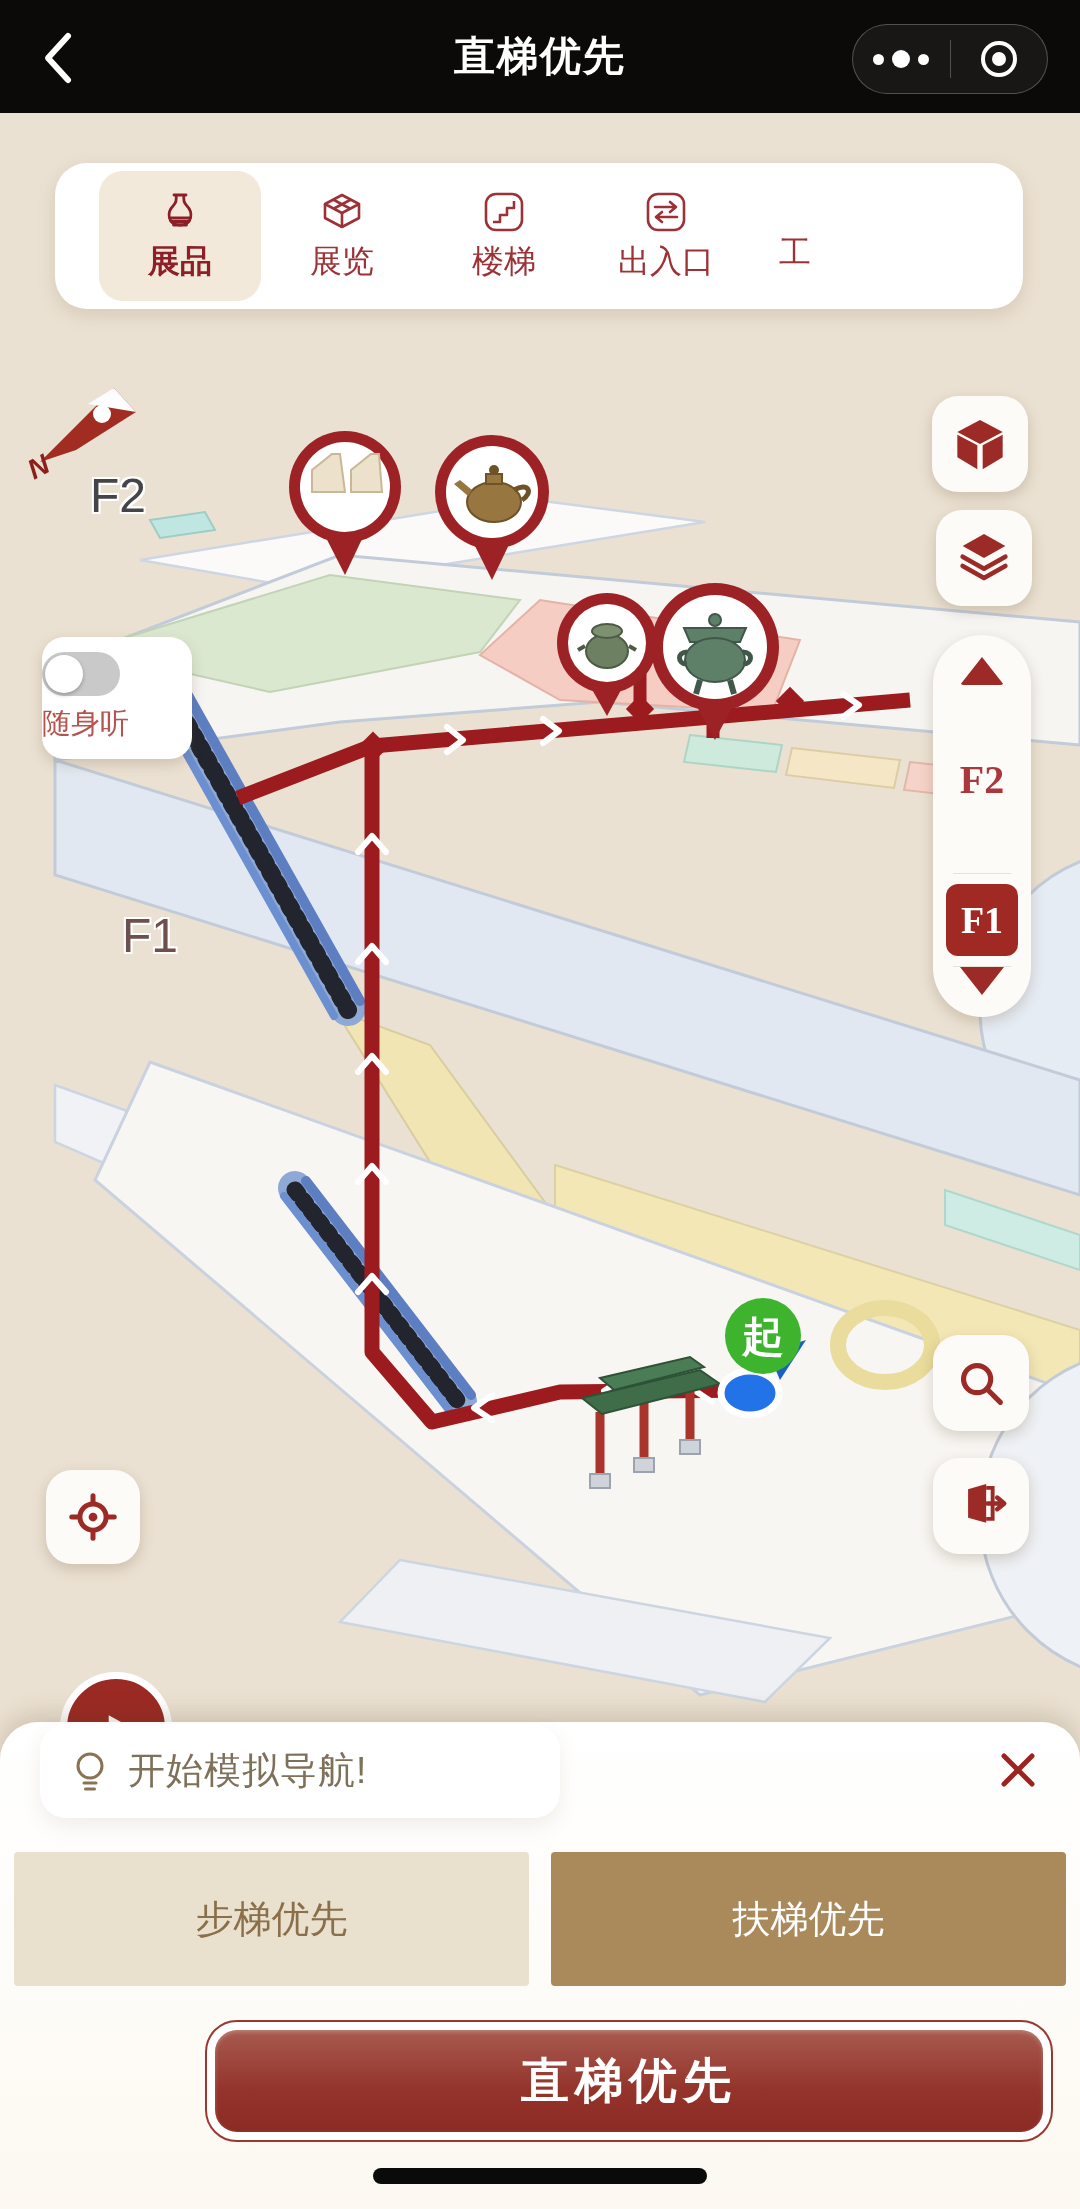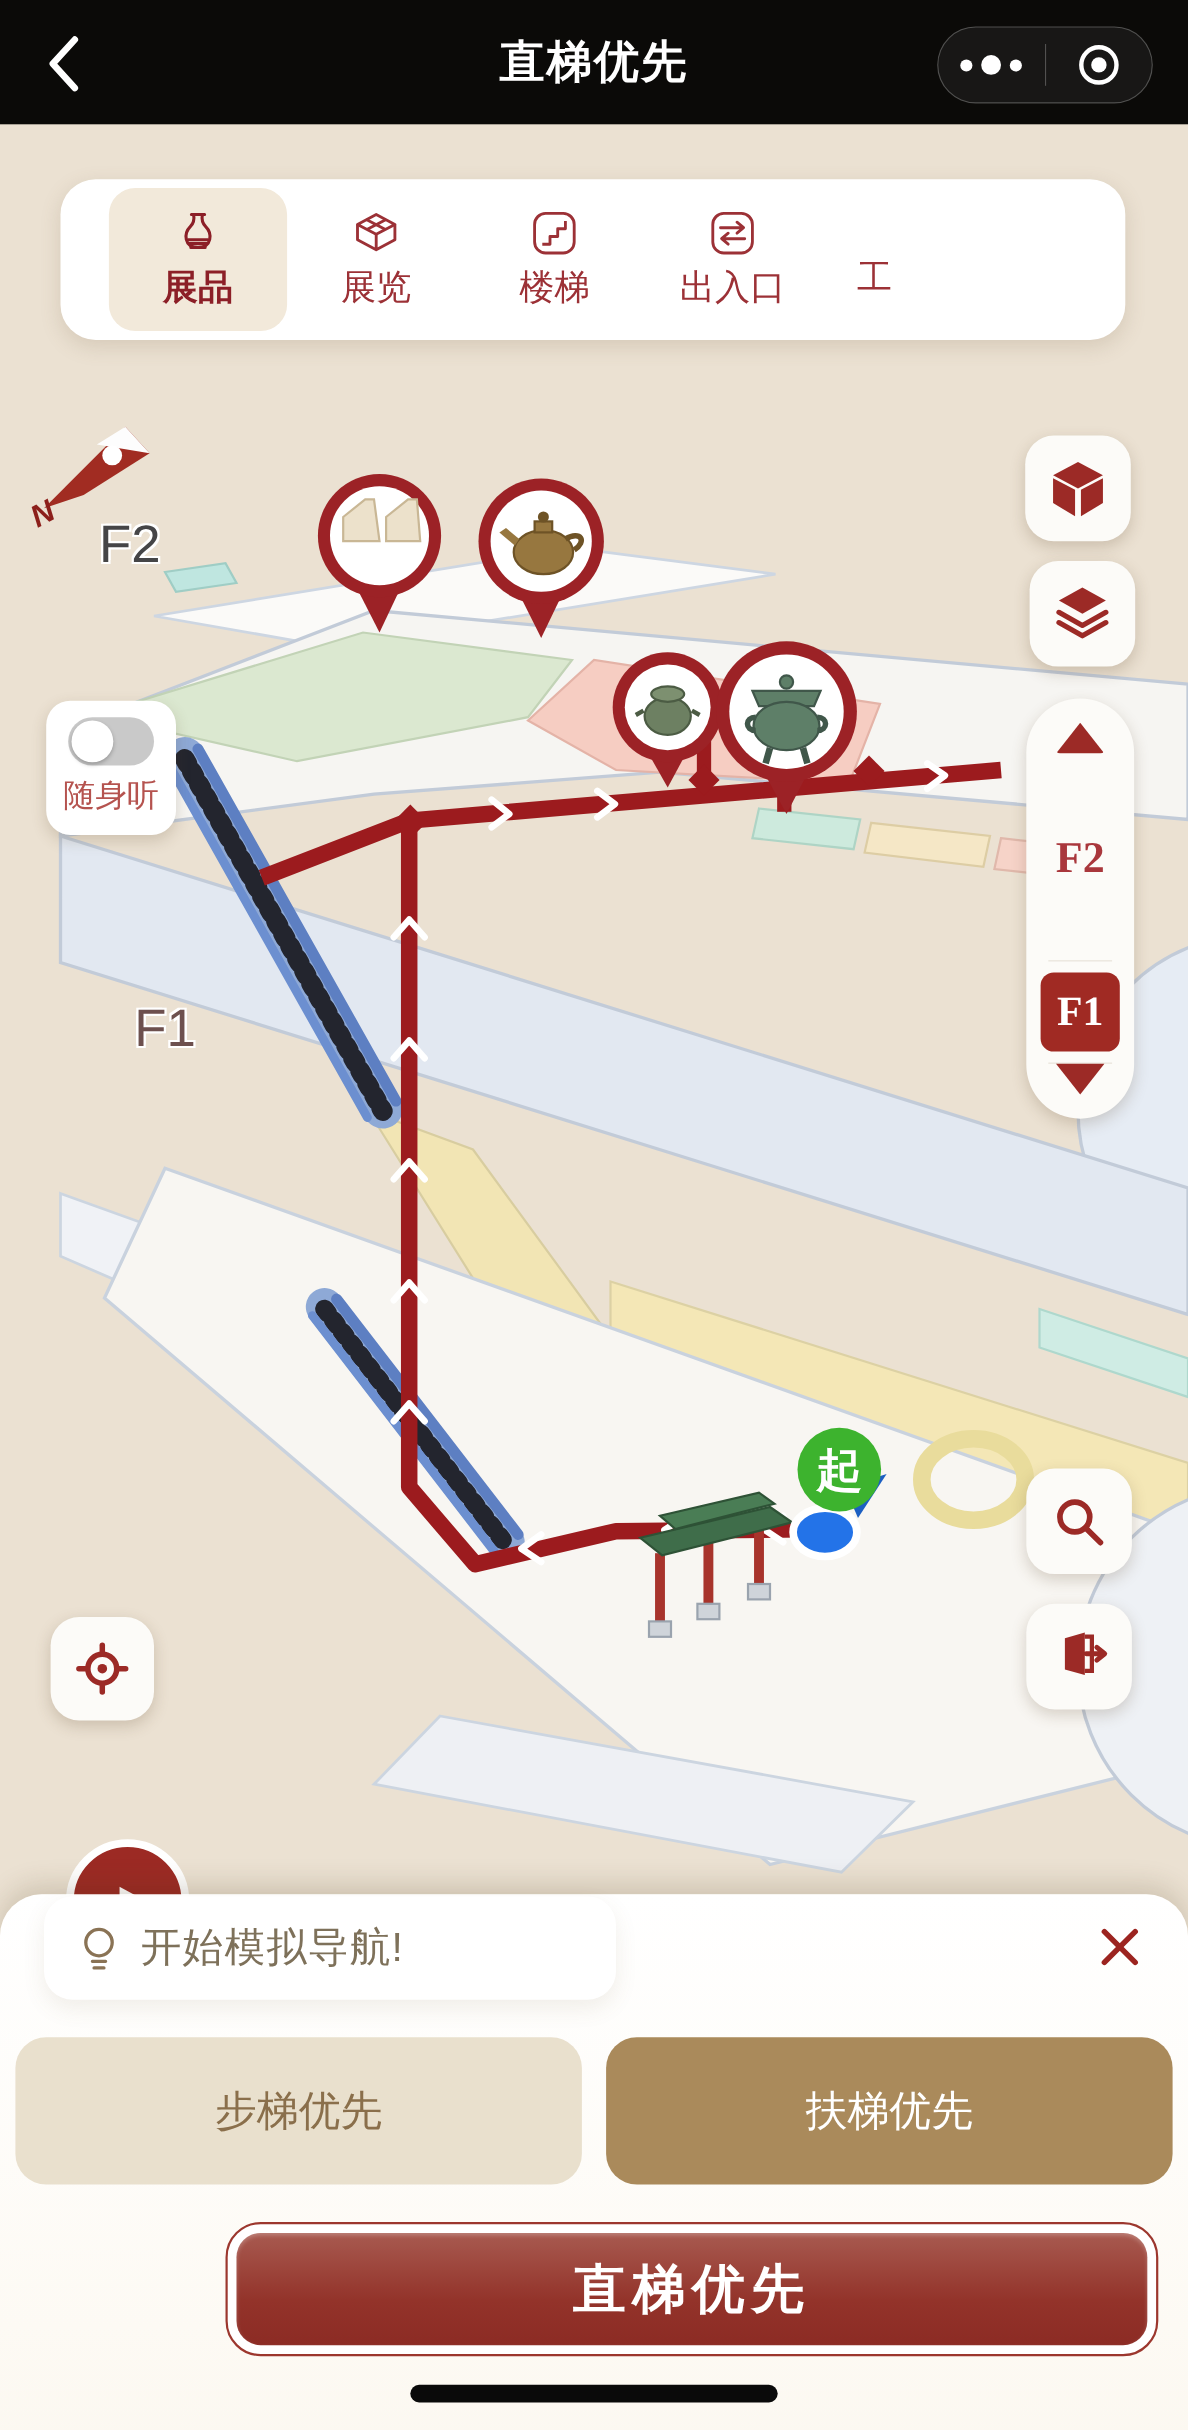--- a/index.html
+++ b/index.html
@@ -54,24 +54,24 @@
   .tri-down { width:0; height:0; border-left:22px solid transparent; border-right:22px solid transparent;
               border-top:28px solid #9c2a26; margin-bottom:22px; }
   .fs-floor { flex:1; display:flex; align-items:center; justify-content:center; width:100%; }
   .fs-f2 { color:#a9373c; font-family:"Liberation Serif", serif; font-weight:700; font-size:40px; }
   .fs-divider { width:58px; height:1px; background:#e7e2d8; }
   .fs-f1 { width:72px; height:72px; background:#a02a23; color:#fff; border-radius:12px;
            font-family:"Liberation Serif", serif; font-weight:700; font-size:38px;
            display:flex; align-items:center; justify-content:center; margin:10px 0; }
 
   
-  .audio-card { position:absolute; left:42px; top:637px; width:118px; height:122px;
+  .audio-card { position:absolute; left:42px; top:637px; width:150px; height:122px;
                 background:#fff; border-radius:22px; z-index:30;
                 box-shadow:0 5px 14px rgba(90,70,40,.2);
-                display:flex; flex-direction:column; align-items:center; justify-content:center; }
+                display:flex; flex-direction:column; align-items:flex-start; justify-content:center; }
   .toggle { width:78px; height:44px; background:#c9c9c9; border-radius:22px; position:relative; }
   .toggle i { position:absolute; left:3px; top:3px; width:38px; height:38px; background:#fff;
               border-radius:50%; box-shadow:0 2px 4px rgba(0,0,0,.25); }
   .audio-card .a-label { font-size:29px; color:#b5534f; margin-top:8px; }
 
   
   .floor-label { position:absolute; font-size:48px; font-weight:500; z-index:20;
                  text-shadow:-2px -2px 0 #fff, 2px -2px 0 #fff, -2px 2px 0 #fff, 2px 2px 0 #fff; }
   .fl-f2 { left:90px; top:468px; color:#454547; }
   .fl-f1 { left:122px; top:908px; color:#6d504e; }
@@ -86,21 +86,21 @@
            background:linear-gradient(180deg,#ffffff 0%, #fdfaf4 70%, #fbf7ef 100%);
            border-radius:38px 38px 0 0; z-index:50;
            box-shadow:0 -8px 24px rgba(80,60,30,.18); }
   .tip-card { position:absolute; left:40px; top:2px; width:520px; height:94px;
               background:#fff; border-radius:26px; box-shadow:0 8px 20px rgba(120,100,60,.10);
               display:flex; align-items:center; padding-left:28px; }
   .tip-text { font-size:37px; color:#7e715a; margin-left:16px; letter-spacing:1px; }
   .close-btn { position:absolute; right:34px; top:20px; width:56px; height:56px;
                display:flex; align-items:center; justify-content:center; }
   .opts { position:absolute; left:14px; top:130px; width:1052px; display:flex; gap:22px; }
-  .opt { flex:1; height:134px; background:#e9e0cd; border-radius:28px; border:none;
+  .opt { flex:1; height:134px; background:#e9e0cd; border-radius:4px; border:none;
          font-size:38px; color:#8a6f4b; display:flex; align-items:center; justify-content:center;
          font-family:"Liberation Sans", sans-serif; }
   .opt.selected { background:#aa8a5b; color:#fff; }
   .sim-wrap { position:absolute; left:40px; top:300px; width:110px; display:flex;
               flex-direction:column; align-items:center; }
   .sim-toggle { width:104px; height:56px; background:#d9d9d9; border-radius:28px; position:relative; }
   .sim-toggle i { position:absolute; left:4px; top:4px; width:48px; height:48px; background:#fff;
                   border-radius:50%; box-shadow:0 2px 5px rgba(0,0,0,.3); }
   .sim-label { margin-top:12px; font-size:30px; color:#a8433d; }
   .start-btn { position:absolute; left:205px; top:298px; width:848px; height:122px;

